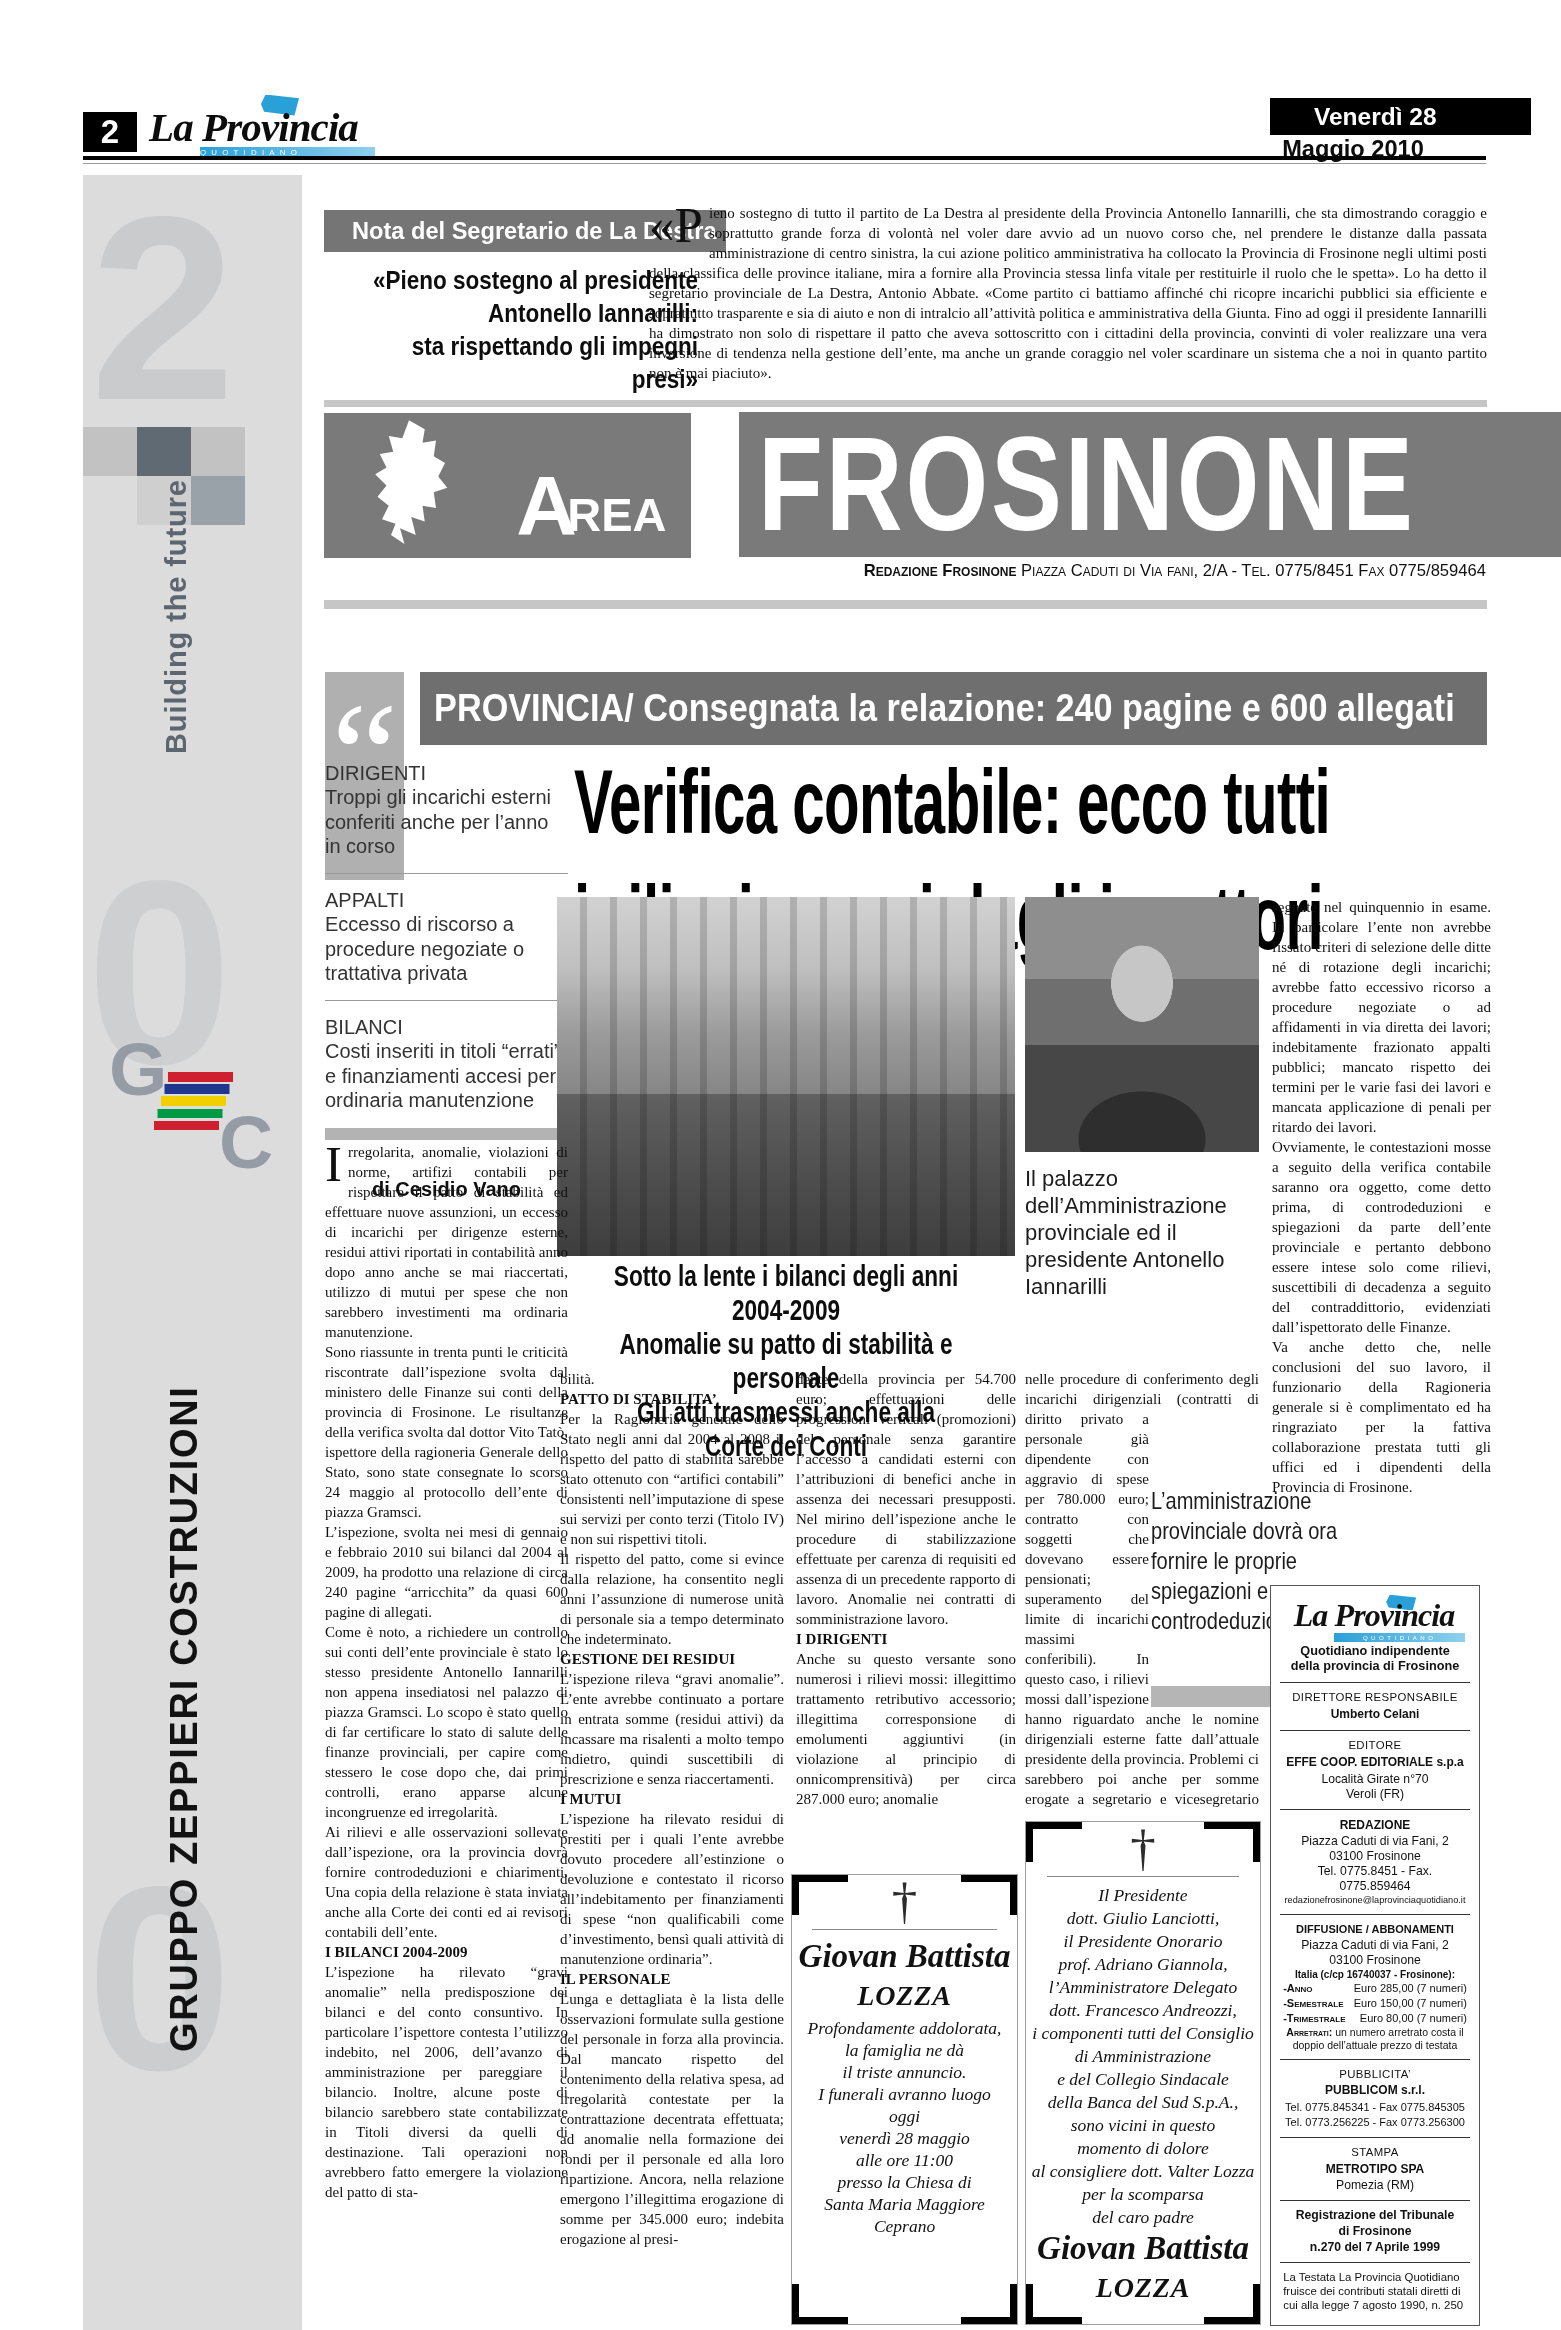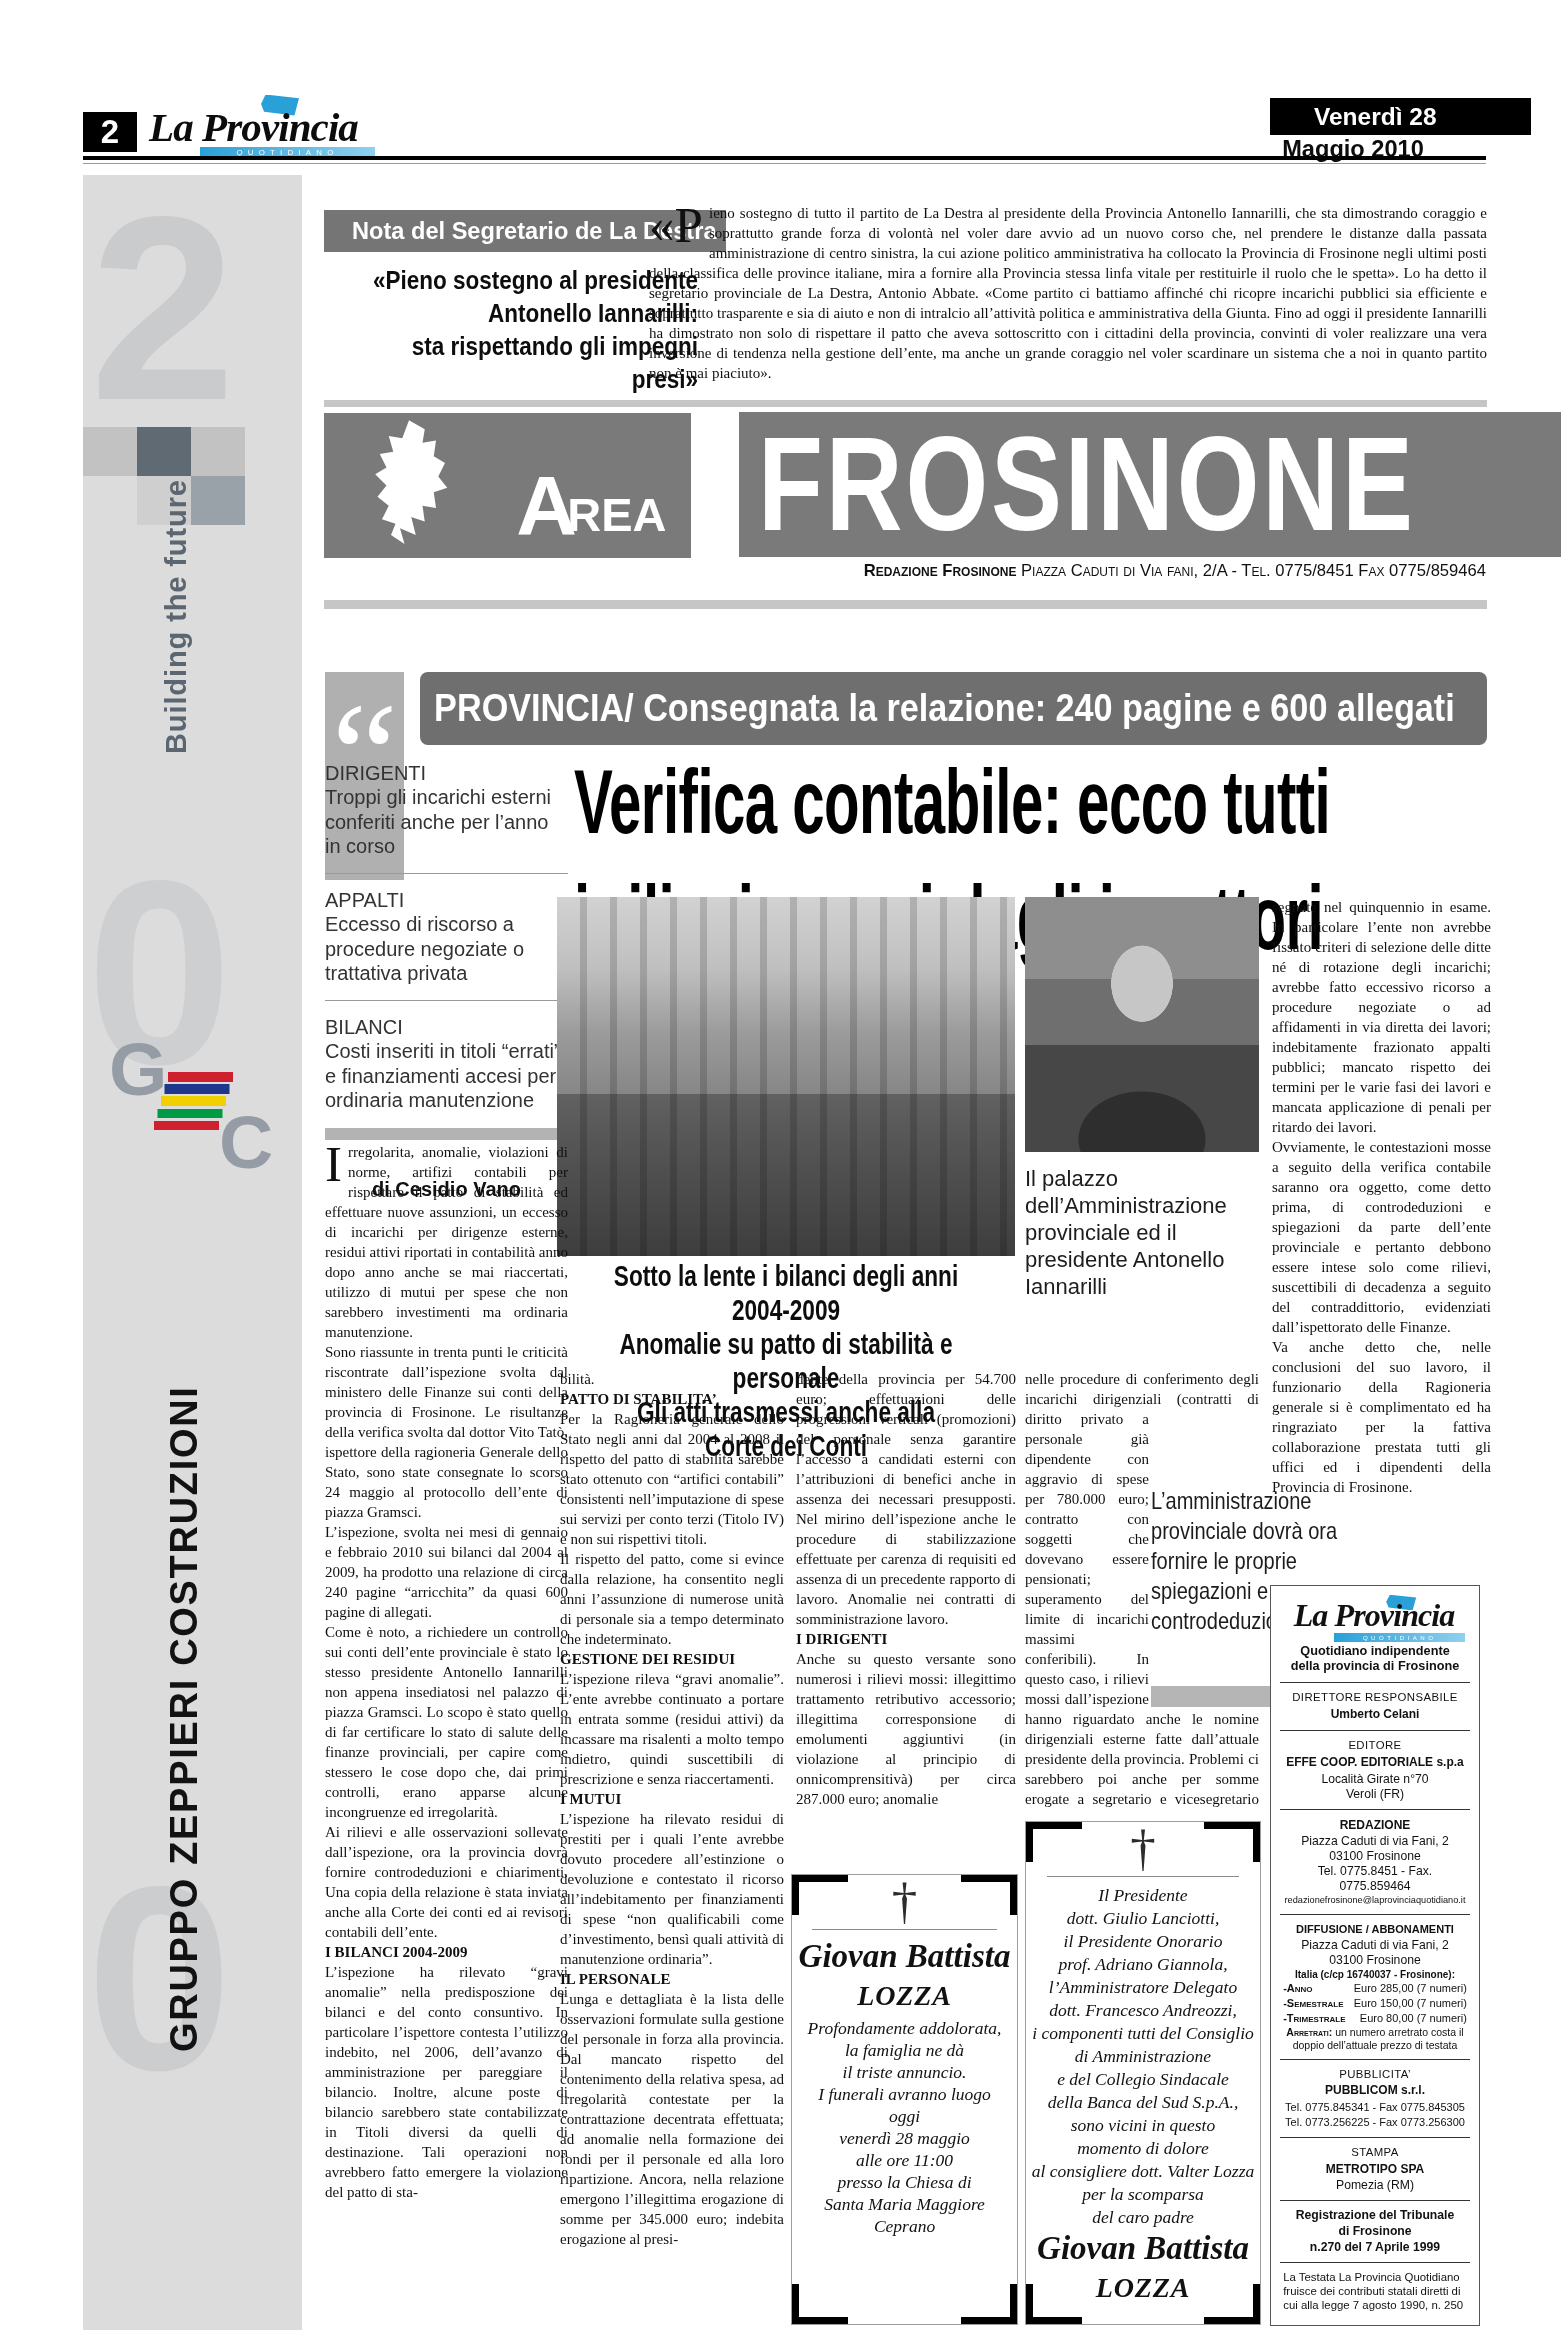--- a/index.html
+++ b/index.html
@@ -8,21 +8,21 @@
   .abs{position:absolute;}
 
   
   .pageno{background:#000;color:#fff;font-family:"Liberation Sans",sans-serif;
           font-weight:bold;font-size:33px;text-align:center;line-height:40px;}
   .masthead{font-family:"Liberation Serif",serif;font-style:italic;font-weight:bold;
             font-size:41px;letter-spacing:-0.9px;color:#0c0c0c;white-space:nowrap;}
   .flag{background:#2aa0d8;clip-path:polygon(0 45%,12% 0,100% 18%,88% 100%,8% 82%);}
   .qbar{background:linear-gradient(90deg,#2aa0d8,#8fd0ee);color:#fff;
         font-family:"Liberation Sans",sans-serif;font-size:7.9px;letter-spacing:5.2px;
-        text-align:center;line-height:11.4px;}
+        line-height:11.4px;}
   .datebox{background:#000;color:#fff;font-family:"Liberation Sans",sans-serif;
            font-weight:bold;font-size:24.5px;line-height:37px;padding-left:12.2px;}
   .datemonth{font-family:"Liberation Sans",sans-serif;font-weight:bold;font-size:23.6px;color:#0c0c0c;padding-left:12.2px;}
   .toprule{background:#000;}
   .toprule2{background:#9a9a9a;}
 
   
   .strip{background:#dcdcdc;}
   .ghost{font-family:"Liberation Sans",sans-serif;font-weight:bold;color:rgba(90,100,110,0.14);}
   .sq{position:absolute;}
@@ -49,21 +49,21 @@
   .bannergray{background:#7a7a7a;}
   .area-a{color:#fff;font-family:"Liberation Sans",sans-serif;font-weight:bold;font-size:84px;line-height:1;}
   .area-rest{color:#fff;font-family:"Liberation Sans",sans-serif;font-weight:bold;font-size:47px;}
   .frosinone{color:#fff;font-family:"Liberation Sans",sans-serif;font-weight:bold;font-size:133px;
              letter-spacing:3.5px;white-space:nowrap;transform:scaleX(0.8);transform-origin:0 50%;line-height:145px;}
   .redazione-line{font-family:"Liberation Sans",sans-serif;font-variant:small-caps;font-size:16.6px;
                   text-align:right;color:#111;}
   .redazione-line b{font-weight:bold;}
   .quotebox{background:#b0b0b0;color:#fff;font-family:"Liberation Serif",serif;
             font-size:149px;line-height:166px;text-align:center;overflow:hidden;}
-  .provbanner{background:#6f6f6f;overflow:hidden;border-radius:8px;}
+  .provbanner{background:#6f6f6f;overflow:hidden;}
   .provbanner span{display:inline-block;color:#fff;font-family:"Liberation Sans",sans-serif;
                    font-weight:bold;font-size:38px;line-height:73px;padding-left:15.7px;white-space:nowrap;
                    transform:scaleX(0.9);transform-origin:0 50%;}
 
   
   .bighead{font-family:"Liberation Sans",sans-serif;font-weight:bold;font-size:91px;color:#000;
            white-space:nowrap;transform:scaleX(0.64);transform-origin:0 50%;letter-spacing:-0.9px;}
 
   
   .rail{font-family:"Liberation Sans",sans-serif;font-size:20px;line-height:24.5px;color:#333;}

